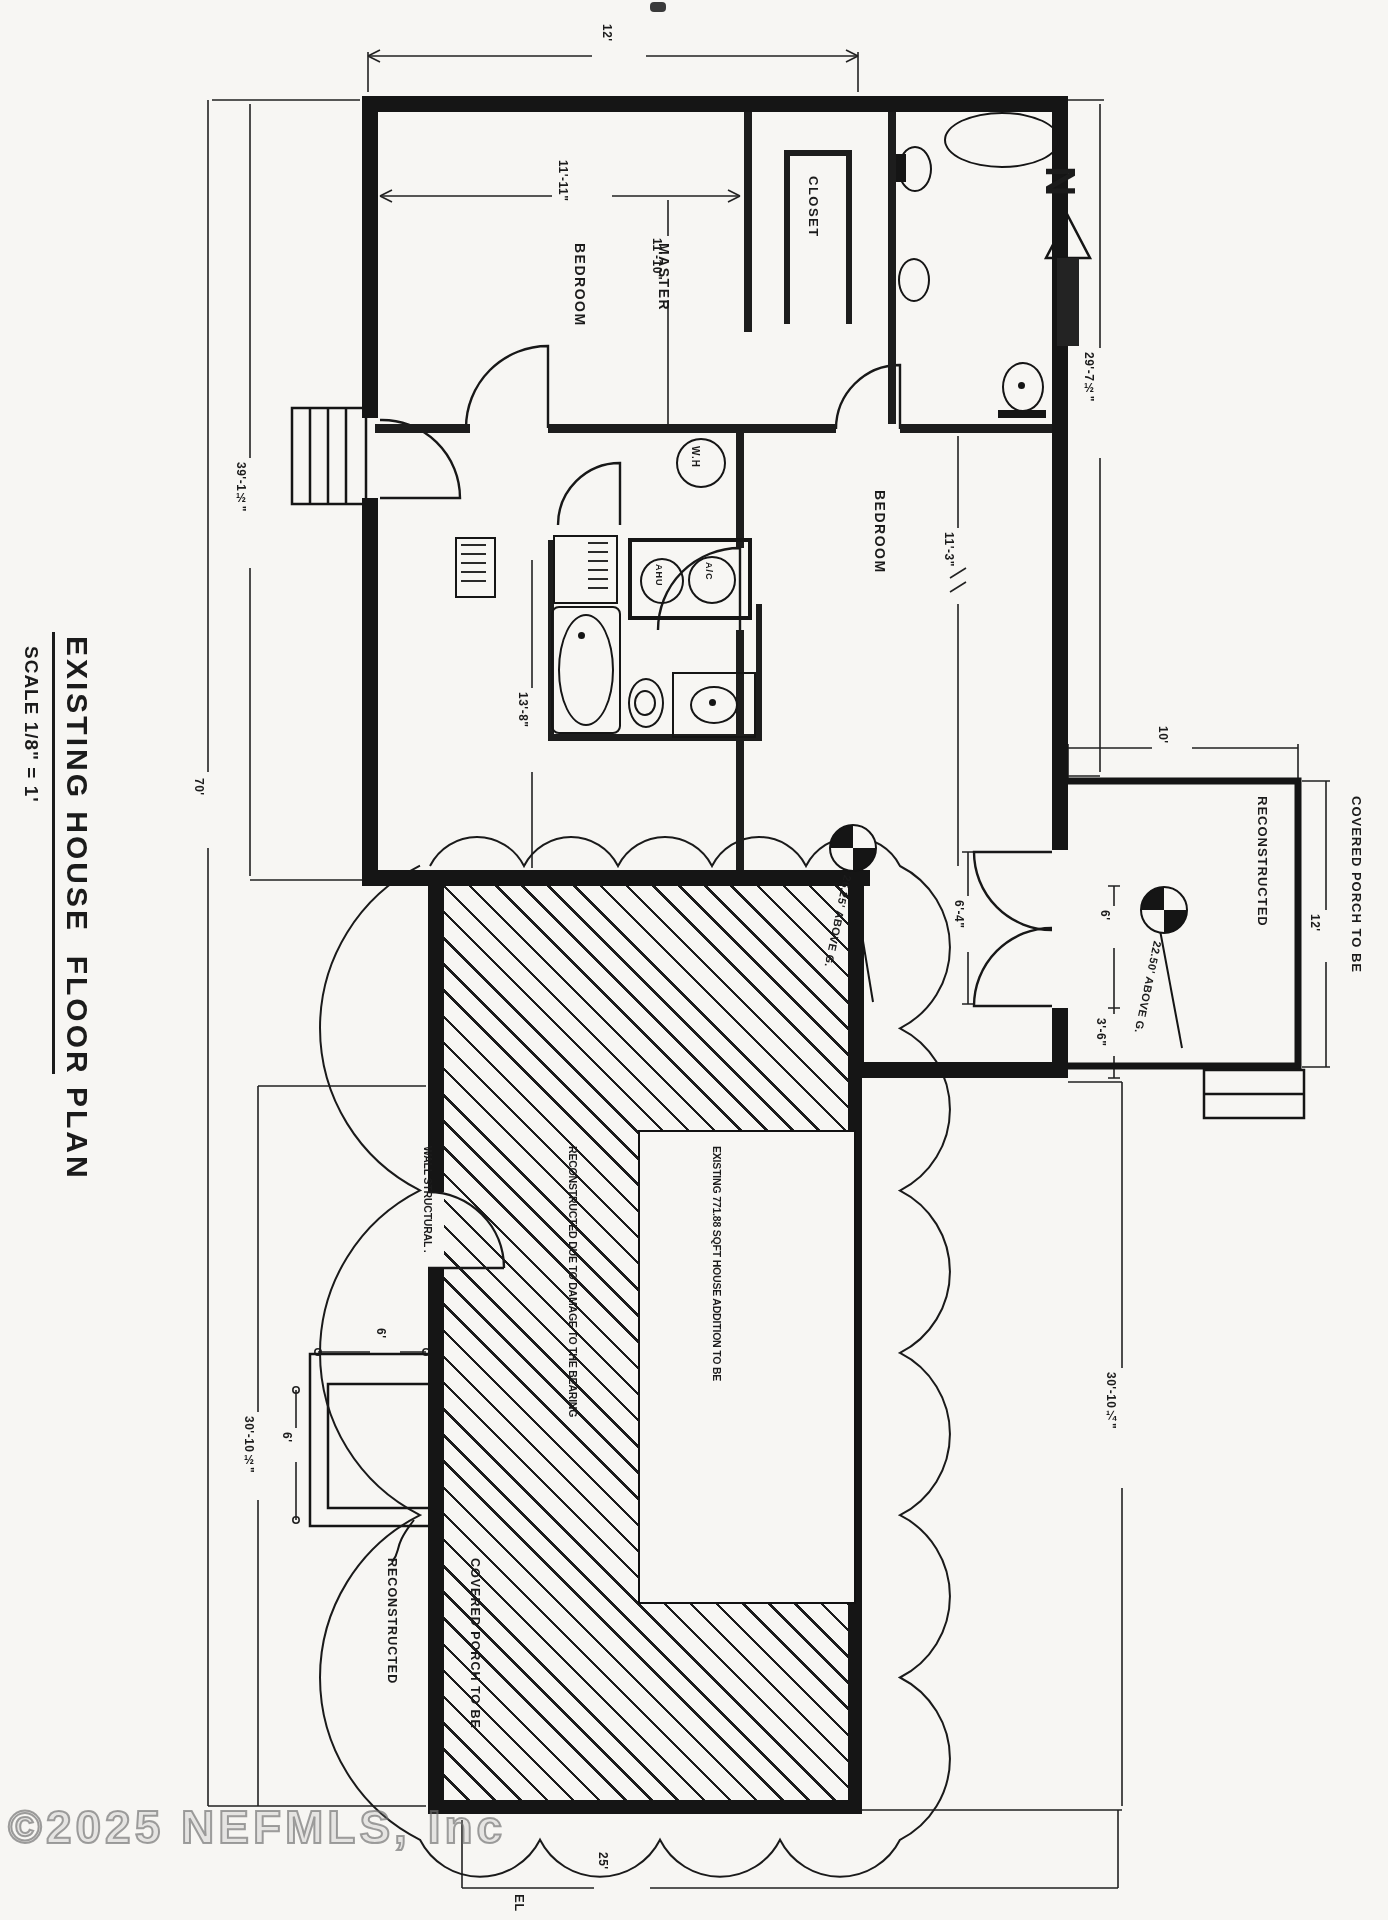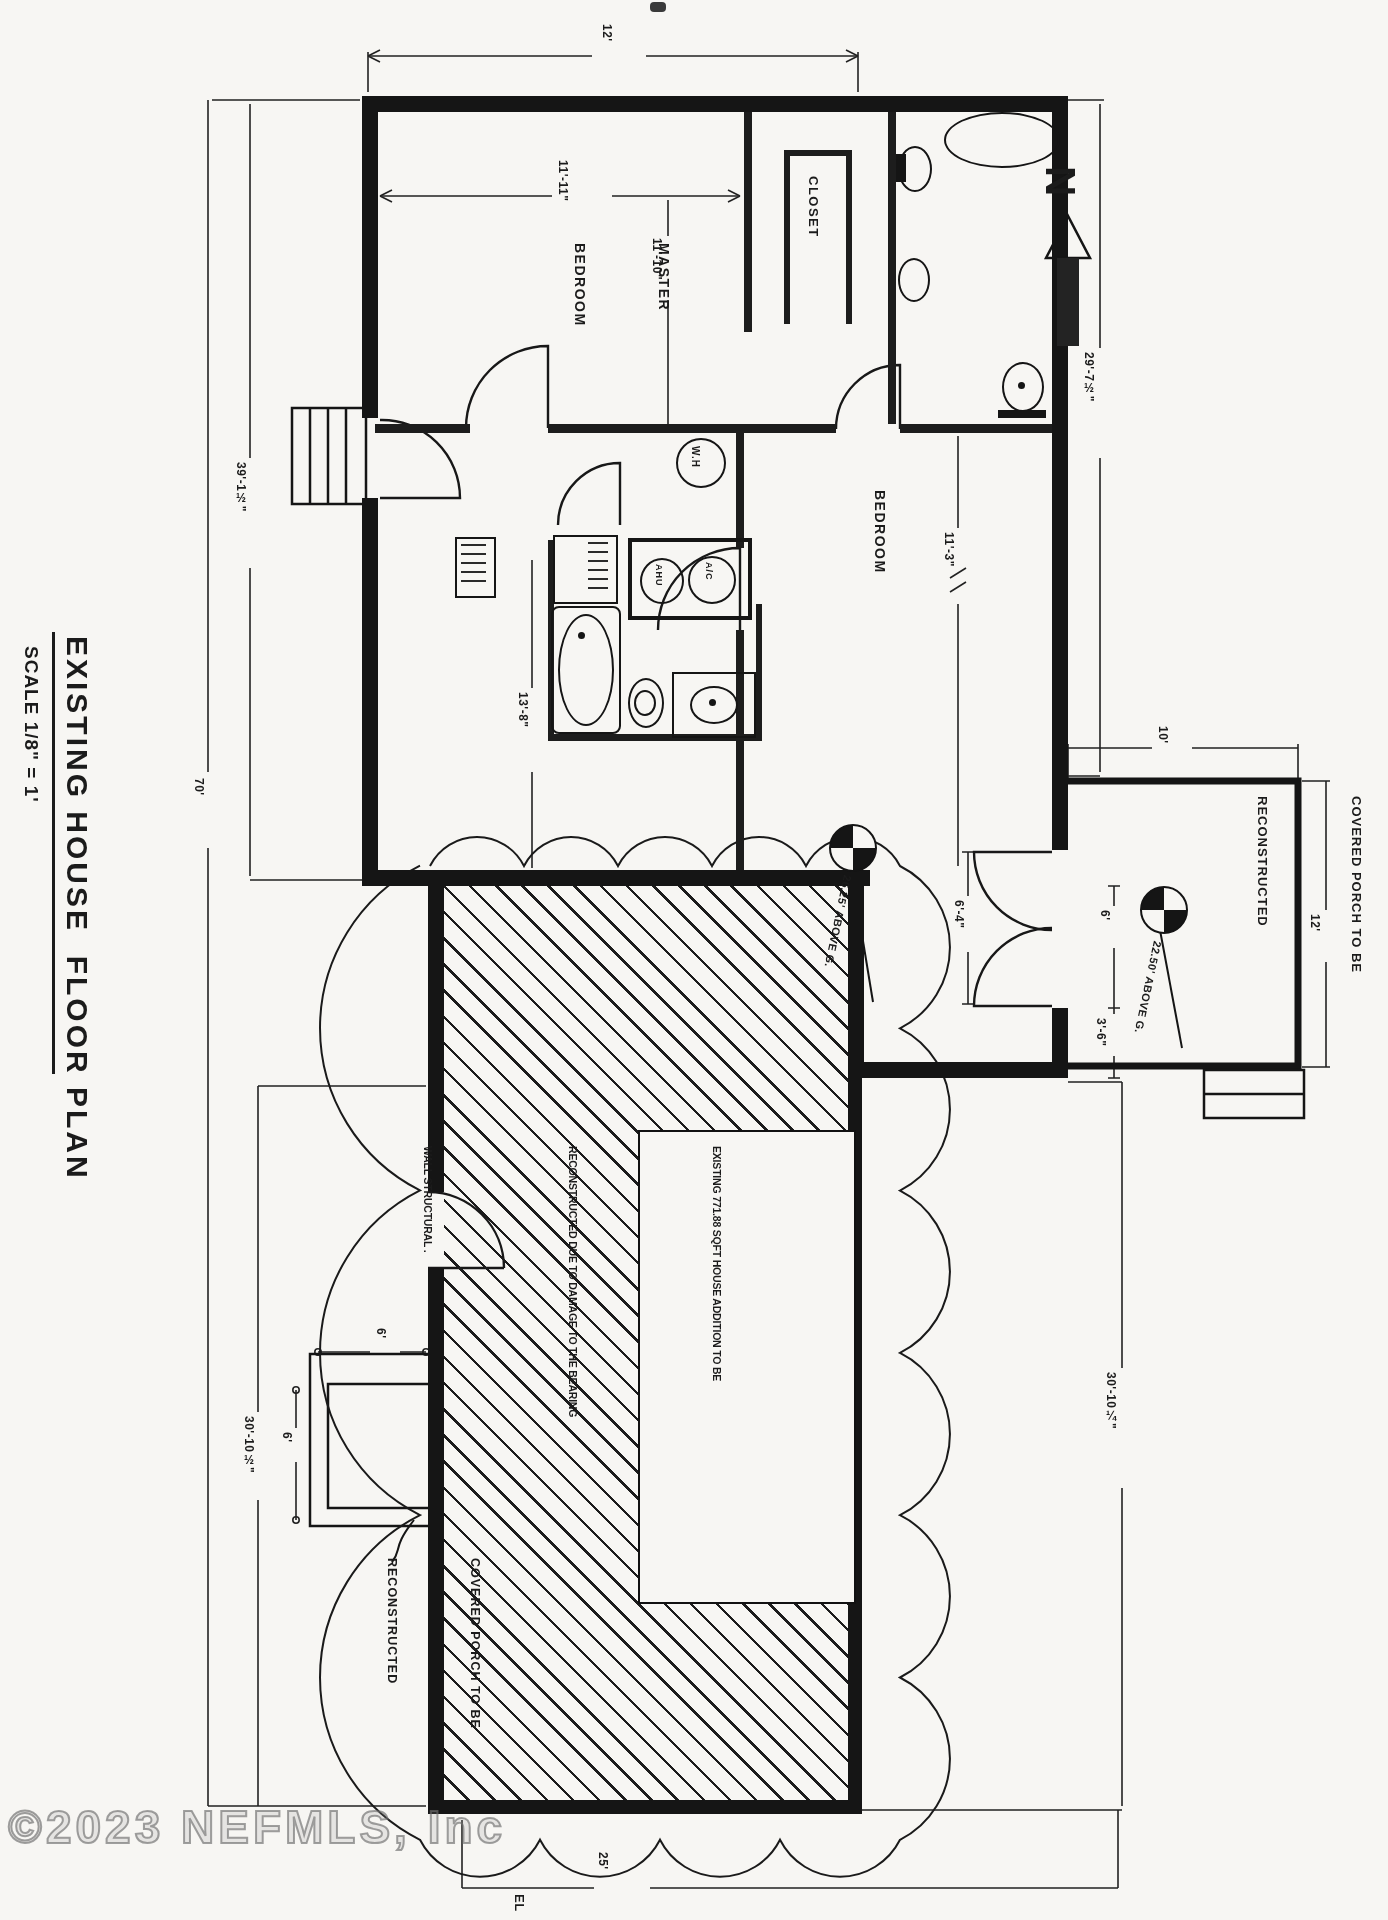--- a/index.html
+++ b/index.html
@@ -229,14 +229,14 @@
 <div class="vtext dim" style="left:242px;top:1416px;">30'-10½"</div>
 <div class="vtext dim" style="left:1156px;top:726px;">10'</div>
 <div class="vtext dim" style="left:1308px;top:914px;">12'</div>
 <div class="vtext dim" style="left:1098px;top:910px;">6'</div>
 <div class="vtext dim" style="left:1094px;top:1018px;">3'-6"</div>
 <div class="vtext dim" style="left:374px;top:1328px;">6'</div>
 <div class="vtext dim" style="left:280px;top:1432px;">6'</div>
 <div class="vtext dim" style="left:596px;top:1852px;">25'</div>
 <div class="vtext dim" style="left:512px;top:1894px;font-size:13px;">EL</div>
 
-<div class="watermark" style="left:8px;top:1800px;">©2023 NEFMLS, Inc</div>
+<div class="watermark" style="left:8px;top:1800px;">©2025 NEFMLS, Inc</div>
 <div class="abs" style="left:650px;top:2px;width:16px;height:10px;background:#3a3a3a;border-radius:4px;"></div>
 
 </body></html>

